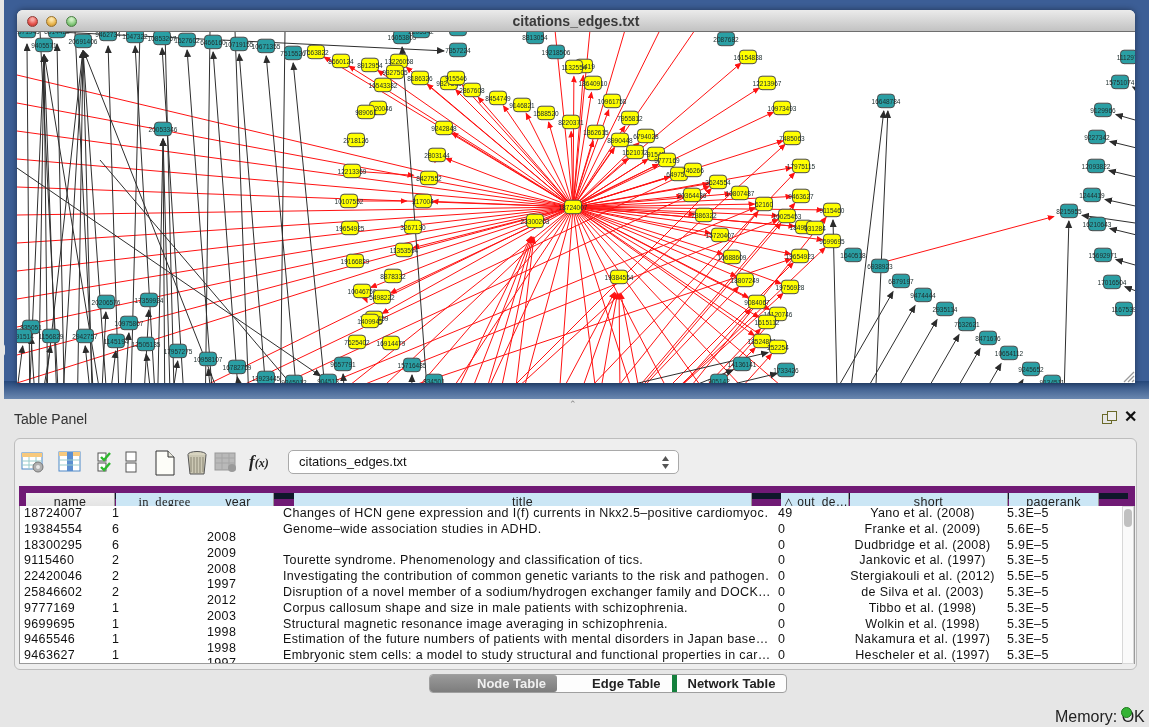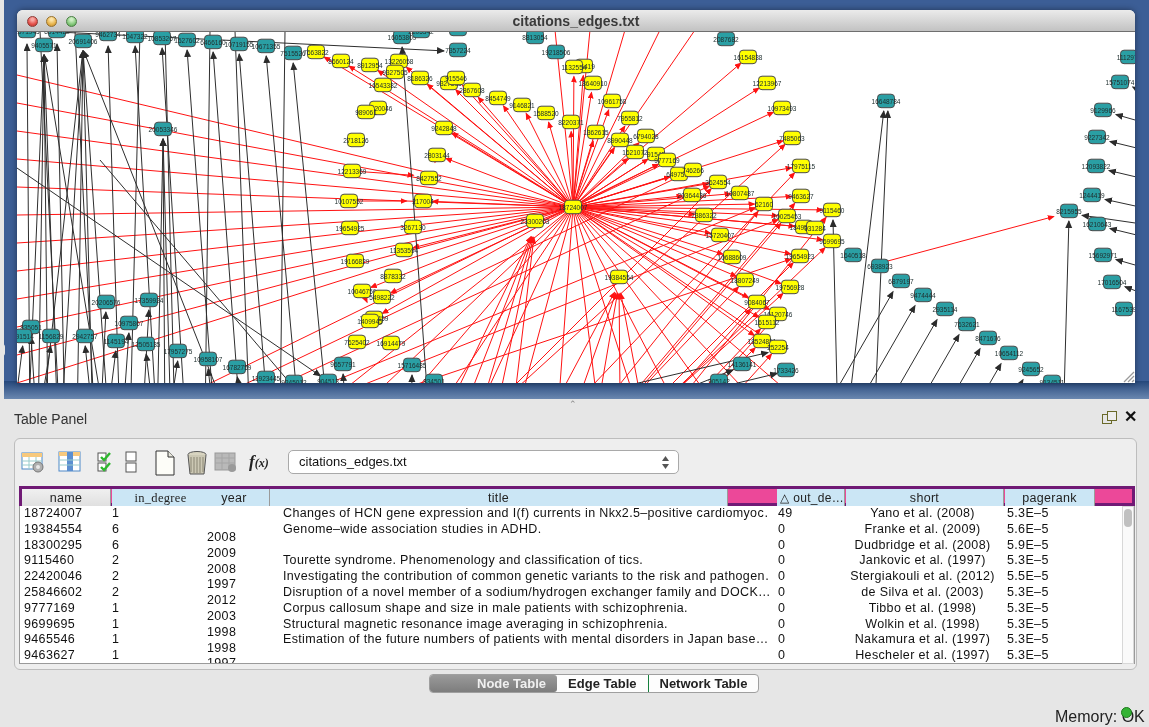--- a/index.html
+++ b/index.html
@@ -17,34 +17,34 @@
 #tlg{left:49px;background:radial-gradient(circle at 50% 28%,#cdeec3 0 15%,#85c97c 60%,#55a04e);border:1px solid #4a7d44;}
 #canvas{position:absolute;left:0;top:22px;width:1118px;height:351px;background:#fff;overflow:hidden;}
 #panel{position:absolute;left:0;top:399px;width:1149px;height:328px;background:#e6e6e6;}
 #ptitle{position:absolute;left:14px;top:12px;font-size:14px;color:#333;}
 #pfloat{position:absolute;left:1102px;top:12px;width:15px;height:13px;}
 #pclose{position:absolute;left:1124px;top:8px;font-size:16px;font-weight:bold;color:#111;}
 #tbox{position:absolute;left:14px;top:39px;width:1123px;height:232px;background:#eeeeee;border:1px solid #bdbdbd;border-radius:6px;}
 .ticon{position:absolute;top:11px;}
 #dropdown{position:absolute;left:273px;top:11px;width:391px;height:24px;background:#fff;border:1px solid #a9a9a9;border-radius:5px;font-size:13px;color:#111;line-height:22px;padding-left:10px;}
 #stepper{position:absolute;right:8px;top:4px;width:9px;height:15px;}
-#thead{position:absolute;left:4px;top:47px;width:1116px;height:20px;background:#ec4899;border:3px solid #701a75;font-size:12.5px;letter-spacing:0.3px;color:#222;}
+#thead{position:absolute;left:4px;top:47px;width:1116px;height:20px;background:#0f172a;border:7px solid #701a75;font-size:12.5px;letter-spacing:0.3px;color:#222;}
 .th{position:absolute;top:0;height:20px;line-height:19px;text-align:center;border-right:1px solid #9a9a9a;background:#cbe6f5;}
 #tbody{position:absolute;left:4px;top:67px;width:1116px;height:158px;background:#fff;border-left:1px solid #9a9a9a;border-right:1px solid #9a9a9a;border-bottom:1px solid #9a9a9a;overflow:hidden;font-size:12.5px;letter-spacing:0.35px;color:#111;}
 .trow{position:relative;height:15.8px;line-height:15.8px;white-space:nowrap;}
 .trow div{position:absolute;top:0;overflow:hidden;}
 .c0{left:4px;width:85px;} .c1{left:92px;width:90px;} .c2{left:187px;width:70px;margin-top:24px;}
 .c3{left:263px;width:486px;} .c4{left:758px;width:62px;}
 .c5{left:823px;width:159px;text-align:center;} .c6{left:987px;width:100px;}
 #vscroll{position:absolute;left:1107px;top:67px;width:12px;height:158px;background:#fafafa;border:1px solid #d8d8d8;}
 #vthumb{position:absolute;left:1px;top:2px;width:8px;height:18px;background:#c0c0c0;border-radius:4px;}
 #tabs{position:absolute;left:429px;top:275px;height:19px;background:#fdfdfd;border:1px solid #9f9f9f;border-radius:4px;font-size:13px;font-weight:bold;display:flex;}
 .tab{padding:0 11px;line-height:17px;color:#222;}
 #tab1{background:linear-gradient(#9a9a9a,#7d7d7d);color:#f0f0f0;border-radius:3px;padding-left:47px;}
-#tab2{border-right:1px solid #15803d;}
+#tab2{border-right:5px solid #15803d;margin-left:24px;}
 #mem{position:absolute;left:1055px;top:309px;font-size:16px;color:#222;}
 #memdot{position:absolute;left:1121px;top:308px;width:11px;height:11px;border-radius:50%;background:#35b335;border:1px solid #1d7a1d;}
 #caret{position:absolute;left:569px;top:0px;font-size:9px;color:#888;}
 </style></head>
 <body>
 <div id="app">
 <div id="desk"></div>
 <div id="deskstrip"></div>
 <div id="deskbottom"></div>
 <div id="notch"></div>
@@ -611,21 +611,21 @@
     <div id="dropdown">citations_edges.txt
       <svg id="stepper" width="9" height="15">
             <path d="M4.5 1 L8 6 H1 z" fill="#555"></path>
             <path d="M4.5 14 L8 9 H1 z" fill="#555"></path>
           </svg>
     </div>
     <div id="thead">
       <div class="th" style="left:0;width:89px;background:linear-gradient(#f0f0f0,#dddddd);">name</div>
       <div class="th" style="left:90px;width:98px;font-family:Liberation Serif, serif;">in_degree</div>
       <div class="th" style="left:177px;width:71px;">year</div>
-      <div class="th" style="left:248px;width:458px;">title</div>
+      <div class="th" style="left:268px;width:458px;">title</div>
       <div class="th" style="left:755px;width:68px;text-align:right;padding-left:3px;font-size:12px;">△ out_de…</div>
       <div class="th" style="left:824px;width:158px;">short</div>
       <div class="th" style="left:983px;width:90px;">pagerank</div>
     </div>
     <div id="tbody">
           <div class="trow">
             <div class="c0">18724007</div>
             <div class="c1">1</div>
             <div class="c2">2008</div>
             <div class="c3">Changes of HCN gene expression and I(f) currents in Nkx2.5–positive cardiomyoc…</div>
@@ -701,20 +701,21 @@
             <div class="c2">1997</div>
             <div class="c3">Estimation of the future numbers of patients with mental disorders in Japan base…</div>
             <div class="c4">0</div>
             <div class="c5">Nakamura et al. (1997)</div>
             <div class="c6">5.3E–5</div>
           </div>
 <div class="trow">
             <div class="c0">9463627</div>
             <div class="c1">1</div>
             <div class="c2">1997</div>
+            <div class="c3">Embryonic stem cells: a model to study structural and functional properties in car…</div>
             <div class="c4">0</div>
             <div class="c5">Hescheler et al. (1997)</div>
             <div class="c6">5.3E–5</div>
           </div>
         </div>
     <div id="vscroll">
           <div id="vthumb"></div>
         </div>
   </div>
   <div id="tabs">

